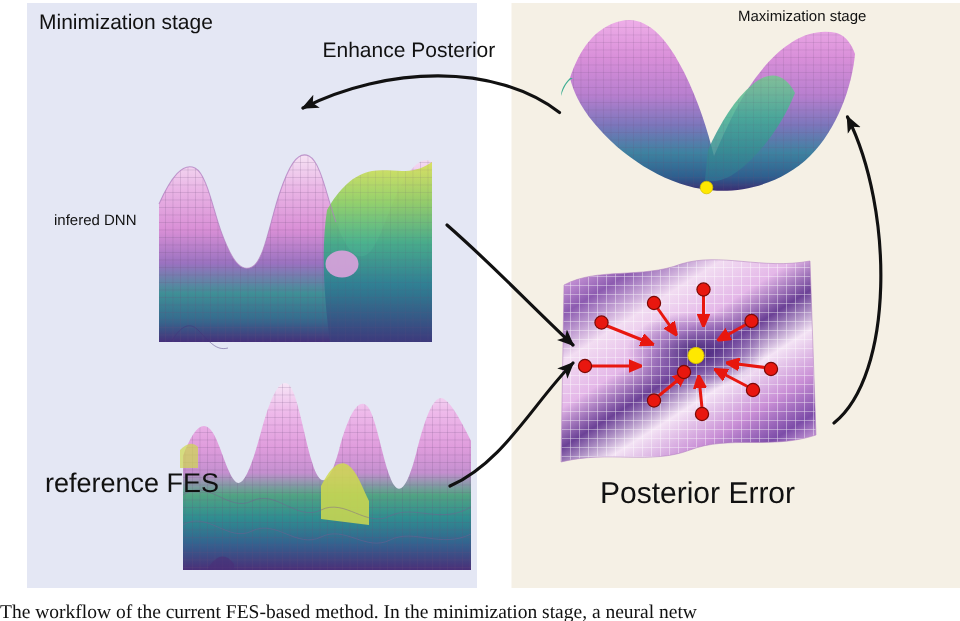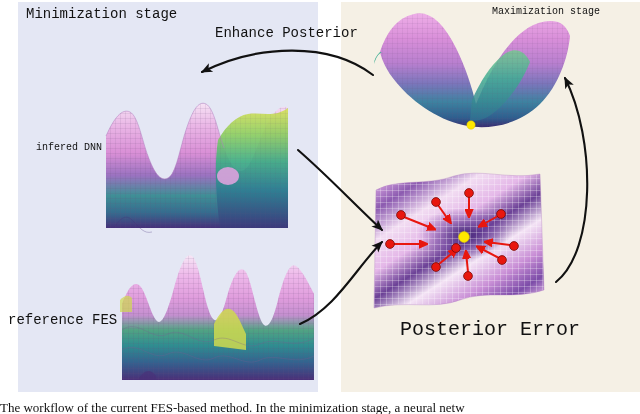--- a/index.html
+++ b/index.html
@@ -6,27 +6,27 @@
   body{width:640px;height:414px;position:relative;overflow:hidden;
        font-family:"Liberation Serif",serif;color:#111;}
 
   #figure{position:absolute;left:0;top:0;width:640px;height:414px;}
 
   .panel{position:absolute;}
   #panel-left{left:18px;top:2px;width:300px;height:390px;background:#e4e7f4;}
   #panel-right{left:341px;top:2px;width:299px;height:390px;background:#f5f0e5;}
 
   .label{position:absolute;white-space:nowrap;color:#111;
-         font-family:Liberation Mono, monospace;}
+         font-family:Liberation Sans, sans-serif;}
 
   #label-minimization{left:26px;top:6px;font-size:14px;}
   #label-maximization{left:492px;top:6px;font-size:10px;}
   #label-enhance{left:215px;top:25px;font-size:14px;}
   #label-infered-dnn{left:36px;top:142px;font-size:10px;}
-  #label-reference-fes{left:8px;top:312px;font-size:14px;}
+  #label-reference-fes{left:30px;top:312px;font-size:18px;}
   #label-quaditical{left:361px;top:120px;font-size:14px;}
   #label-posterior{left:400px;top:318px;font-size:20px;}
 
   .surface{position:absolute;}
   #surf-dnn{left:100px;top:78px;width:190px;height:160px;}
   #surf-fes{left:118px;top:238px;width:200px;height:152px;}
   #surf-bowl{left:372px;top:8px;width:200px;height:125px;}
   #surf-post{left:368px;top:172px;width:180px;height:148px;}
 
   svg{display:block;overflow:visible;}

